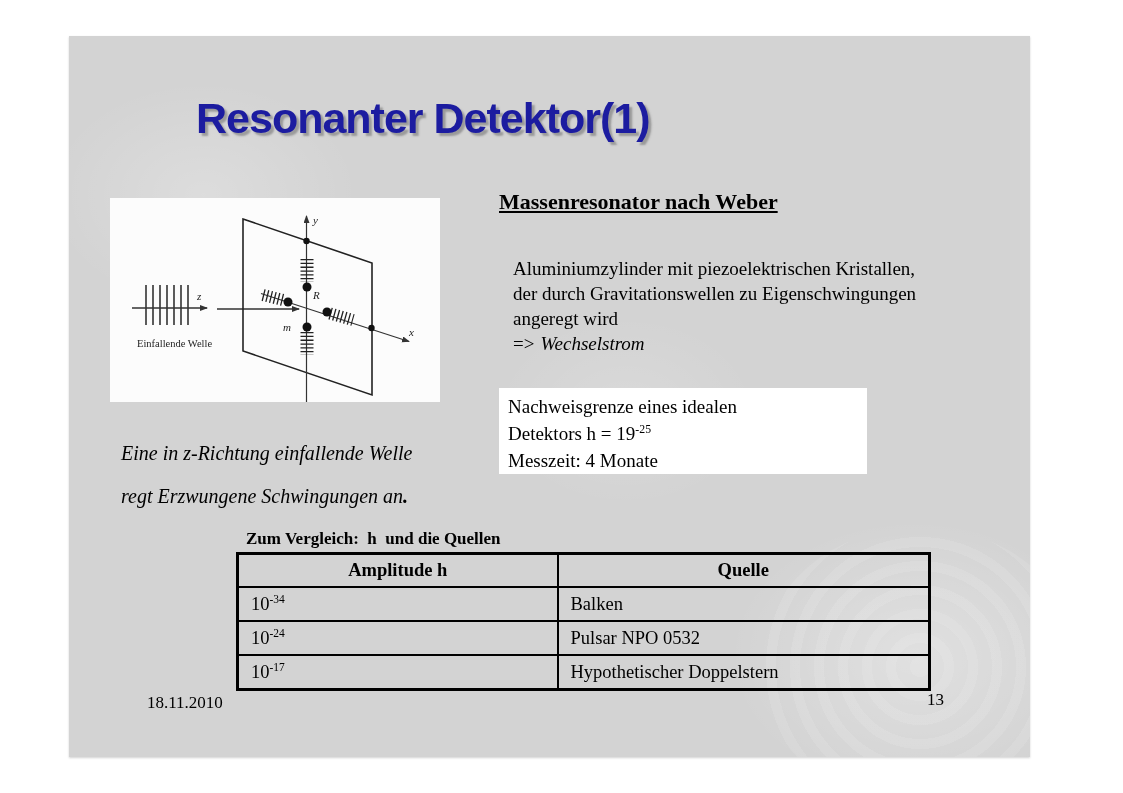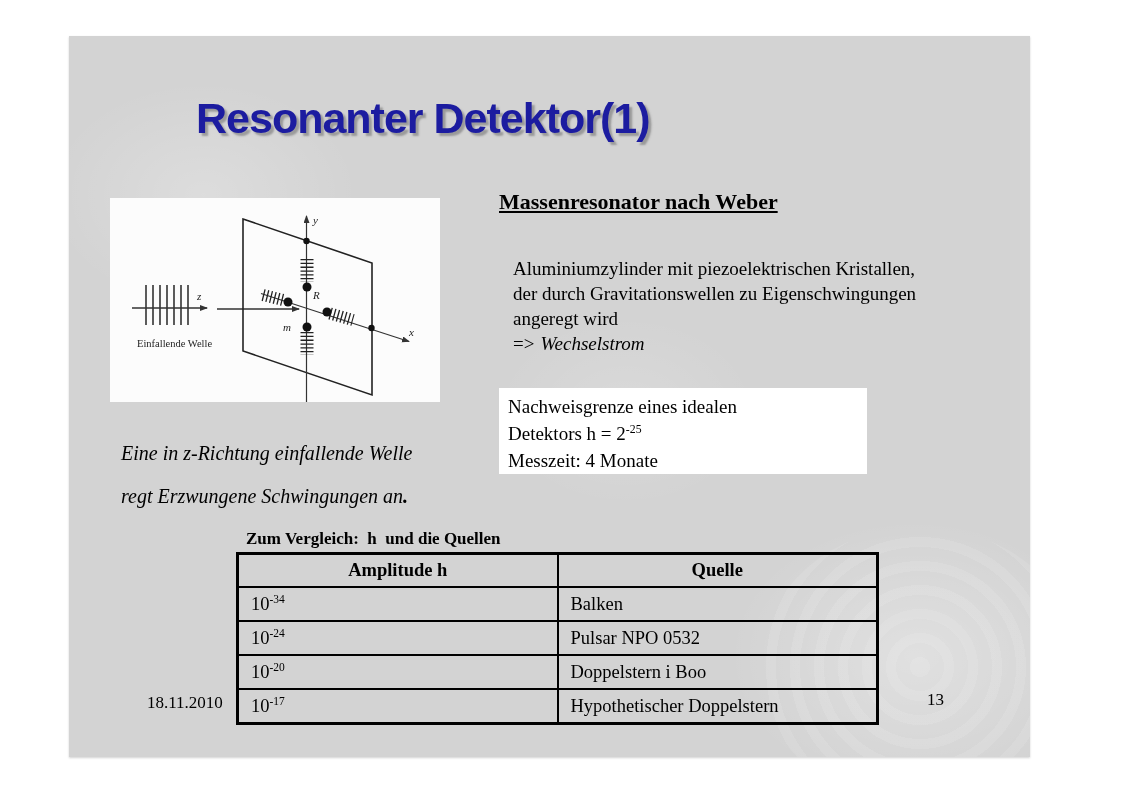--- a/index.html
+++ b/index.html
@@ -50,21 +50,21 @@
   .infobox{
     position:absolute;left:430px;top:352px;width:368px;height:86px;background:#ffffff;
     padding:5px 0 0 9px;box-sizing:border-box;
     font-size:19px;line-height:27px;white-space:nowrap;
   }
   sup{font-size:0.62em;line-height:0;vertical-align:super;}
   .table-caption{
     position:absolute;left:177px;top:493px;font-size:17px;font-weight:bold;white-space:pre;
   }
   table.quellen{
-    position:absolute;left:167px;top:516px;width:643px;border-collapse:collapse;
+    position:absolute;left:167px;top:516px;width:695px;border-collapse:collapse;
     table-layout:fixed;background:transparent;
   }
   table.quellen,table.quellen th,table.quellen td{border:2px solid #000;}
   table.quellen{border-width:3px;}
   table.quellen th{
     font-size:18.5px;font-weight:bold;text-align:center;height:29px;padding:1px 2px;
   }
   table.quellen td{
     font-size:18.5px;height:28px;padding:2px 4px 2px 12px;text-align:left;white-space:nowrap;
   }
@@ -138,21 +138,21 @@
 
   <div class="body-text">
     <div>Aluminiumzylinder mit piezoelektrischen Kristallen,</div>
     <div>der durch Gravitationswellen zu Eigenschwingungen</div>
     <div>angeregt wird</div>
     <div class="arrow-line"><span class="arr">=&gt;</span><span class="it">Wechselstrom</span></div>
   </div>
 
   <div class="infobox">
     <div>Nachweisgrenze eines idealen</div>
-    <div><span>Detektors h = 2</span><sup>-25</sup></div>
+    <div><span>Detektors h = 19</span><sup>-25</sup></div>
     <div>Messzeit: 4 Monate</div>
   </div>
 
   <div class="table-caption">Zum Vergleich:  h  und die Quellen</div>
 
   <table class="quellen">
     <colgroup>
         <col class="col-amp">
         <col>
       </colgroup>
@@ -165,24 +165,20 @@
     <tbody>
       <tr>
         <td><span>10</span><sup>-34</sup></td>
         <td>Balken</td>
       </tr>
       <tr>
         <td><span>10</span><sup>-24</sup></td>
         <td>Pulsar NPO 0532</td>
       </tr>
       <tr>
-        <td><span>10</span><sup>-20</sup></td>
-        <td>Doppelstern i Boo</td>
-      </tr>
-      <tr>
         <td><span>10</span><sup>-17</sup></td>
         <td>Hypothetischer Doppelstern</td>
       </tr>
     </tbody>
   </table>
 
   <div class="footer-date">18.11.2010</div>
   <div class="footer-page">13</div>
 
 </div>

